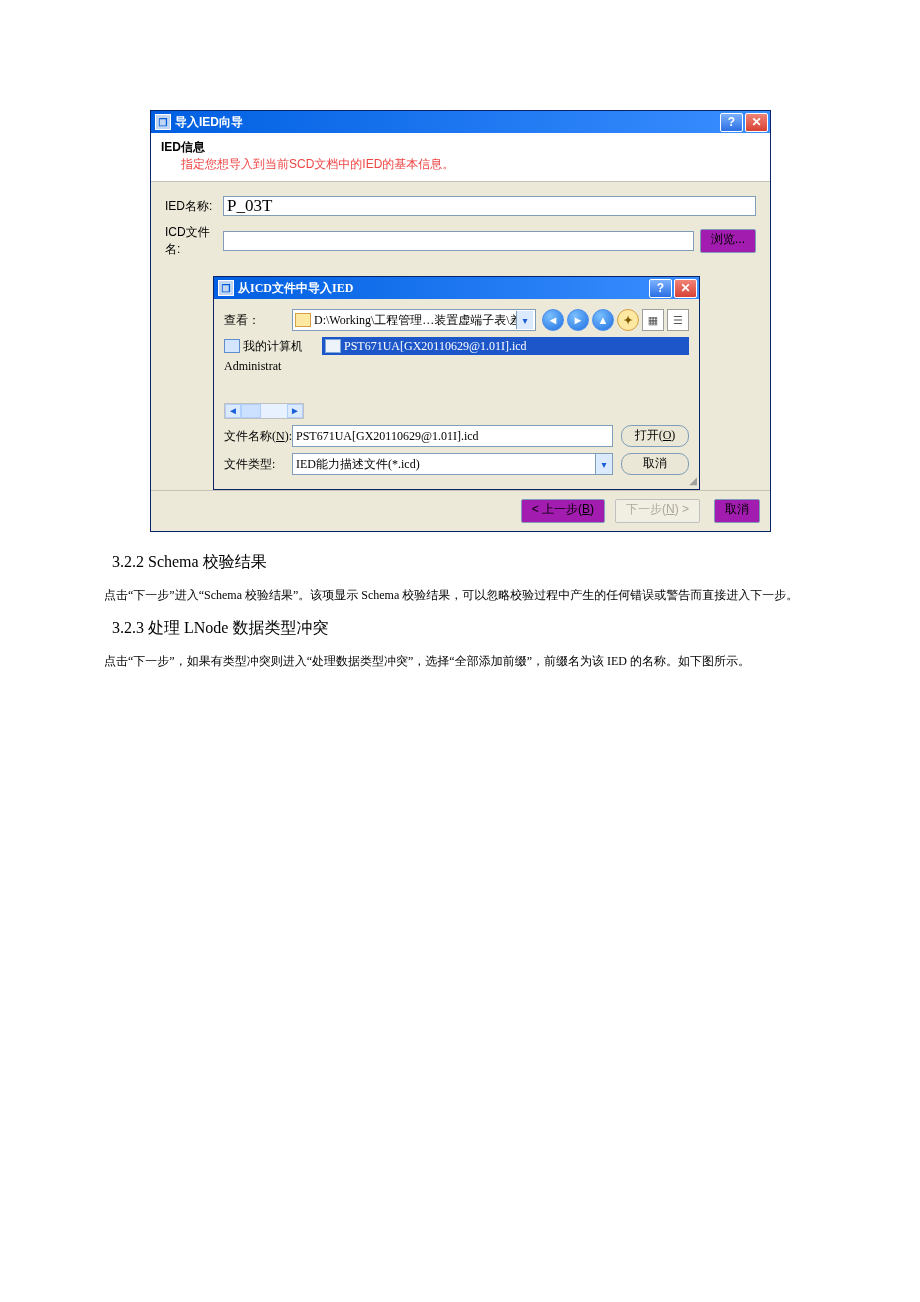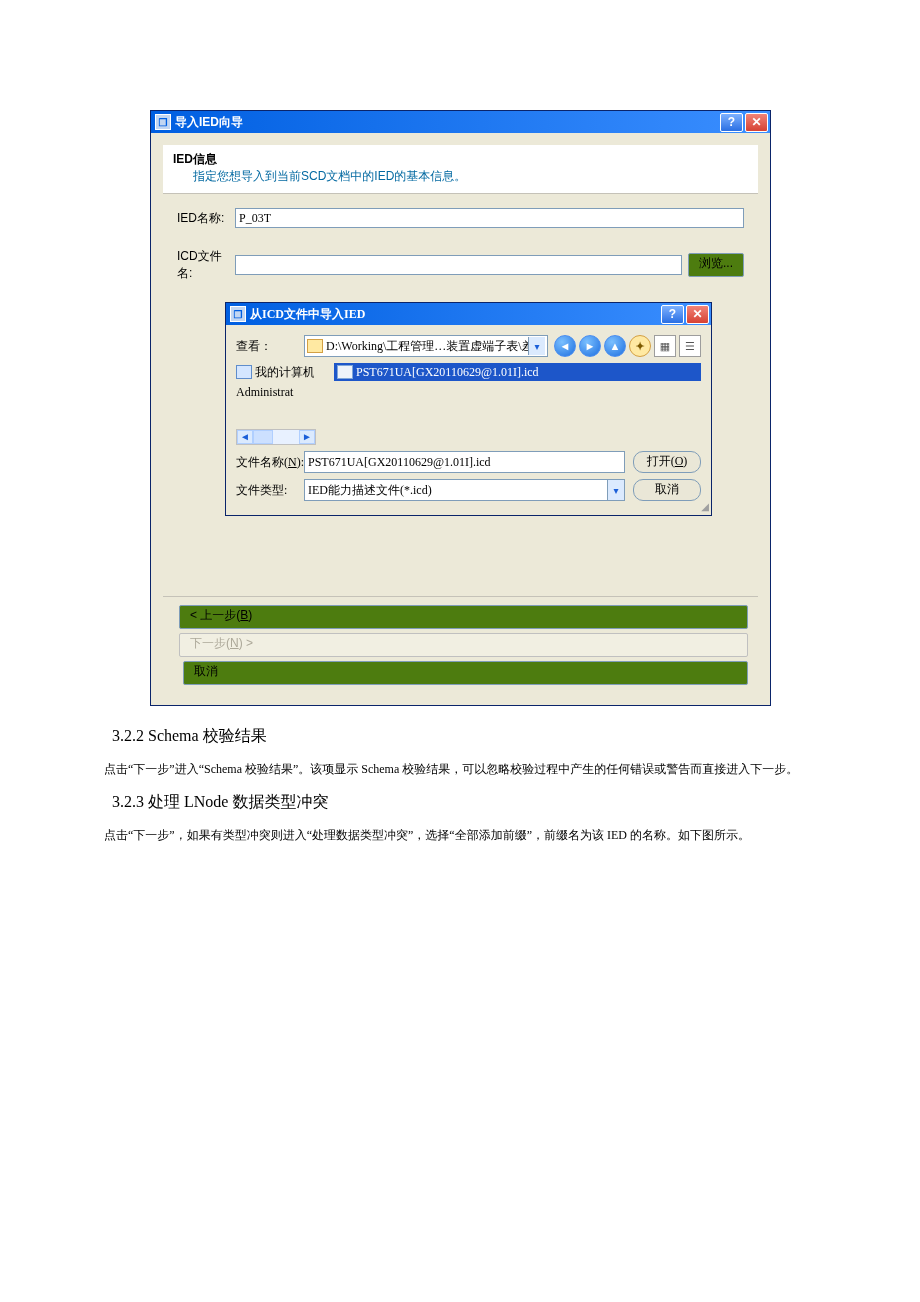--- a/index.html
+++ b/index.html
@@ -48,50 +48,50 @@
     font-weight: bold;
     font-family: Arial;
     background: linear-gradient(to bottom, #7db1ff 0%, #2a6fe3 100%);
     color: #fff;
     border-radius: 2px;
   }
   .titlebar .close {
     background: linear-gradient(to bottom, #f28377 0%, #d64234 100%);
   }
   .dialog-body {
-    padding: 12px;
+    padding: 0;
   }
   .info-head {
     background: #fff;
     padding: 6px 10px 8px 10px;
     border-bottom: 1px solid #c5c2b8;
   }
   .info-head .h-title { font-weight: bold; font-size: 12px; color: #000; }
-  .info-head .h-desc { font-size: 12px; color: #0369a1; margin-left: 20px; }
+  .info-head .h-desc { font-size: 12px; color: #ef4444; margin-left: 20px; }
   .form-area {
     padding: 14px 14px 0 14px;
   }
   .form-row {
     display: flex;
     align-items: center;
-    margin-bottom: 20px;
+    margin-bottom: 8px;
   }
   .form-row label { width: 58px; font-size: 12px; }
   .text-input {
     flex: 1;
     border: 1px solid #7f9db9;
     height: 18px;
     background: #fff;
     padding: 0 3px;
-    font-size: 12px;
+    font-size: 17px;
     font-family: "SimSun", Tahoma;
   }
   .btn {
     border: 1px solid #7f9db9;
-    background: #4d7c0f;
+    background: #a21caf;
     padding: 1px 10px;
     font-size: 12px;
     border-radius: 2px;
     margin-left: 6px;
     height: 20px;
     line-height: 16px;
     cursor: default;
   }
   .btn.disabled {
     border: 1px solid #c0c0c0;
@@ -229,23 +229,21 @@
     position:absolute; right:2px; bottom:2px;
     width:12px; height:12px;
     color:#a0a0a0; font-size:10px; text-align:right; line-height:12px;
   }
   .wizard-footer {
     border-top: 1px solid #c5c2b8;
     padding: 8px 10px;
     display: flex;
     justify-content: flex-end;
     gap: 4px;
-    margin-top: 80px;
     background:#ece9d8;
-    flex-direction:column;
   }
   .u{ text-decoration: underline; }
   
   .doc-text {
     font-family: "SimSun", serif;
     font-size: 16px;
     line-height: 1.8;
     margin-top: 16px;
     padding: 0 10px;
   }

